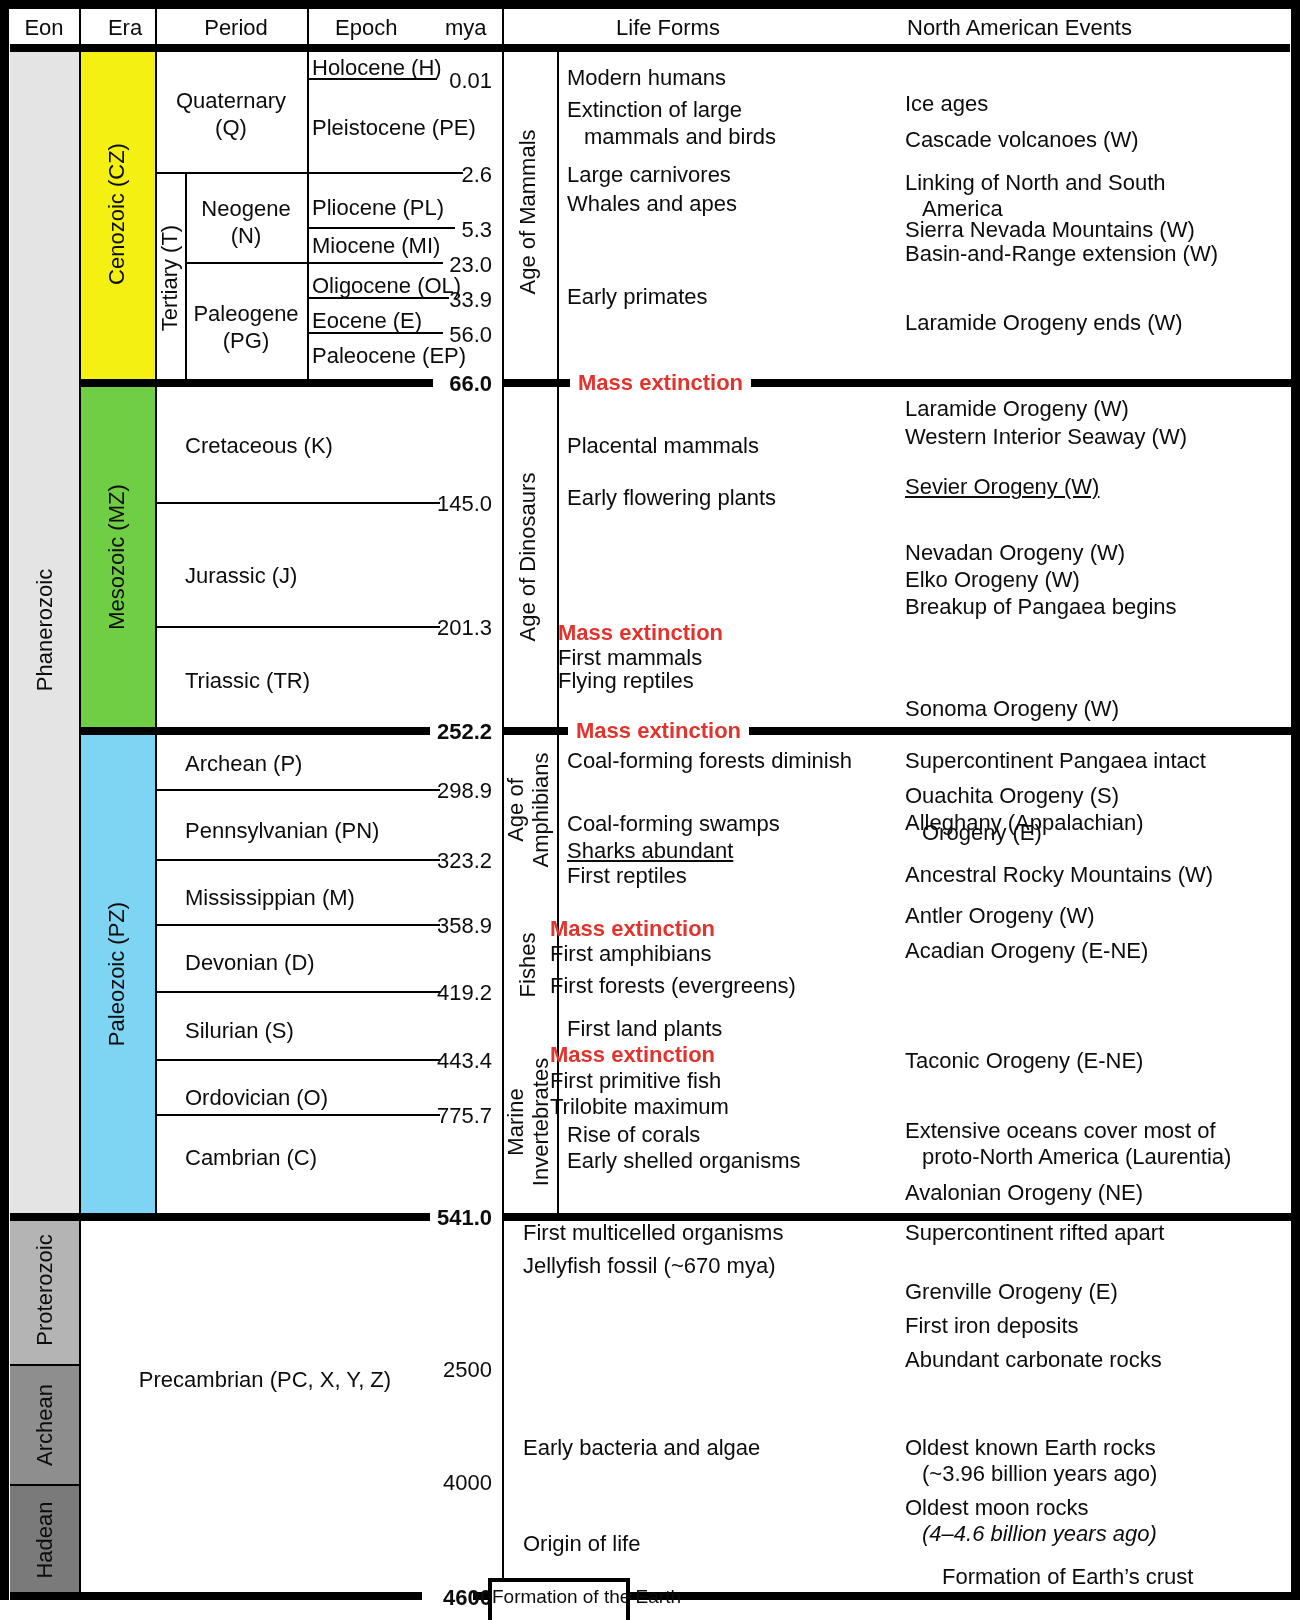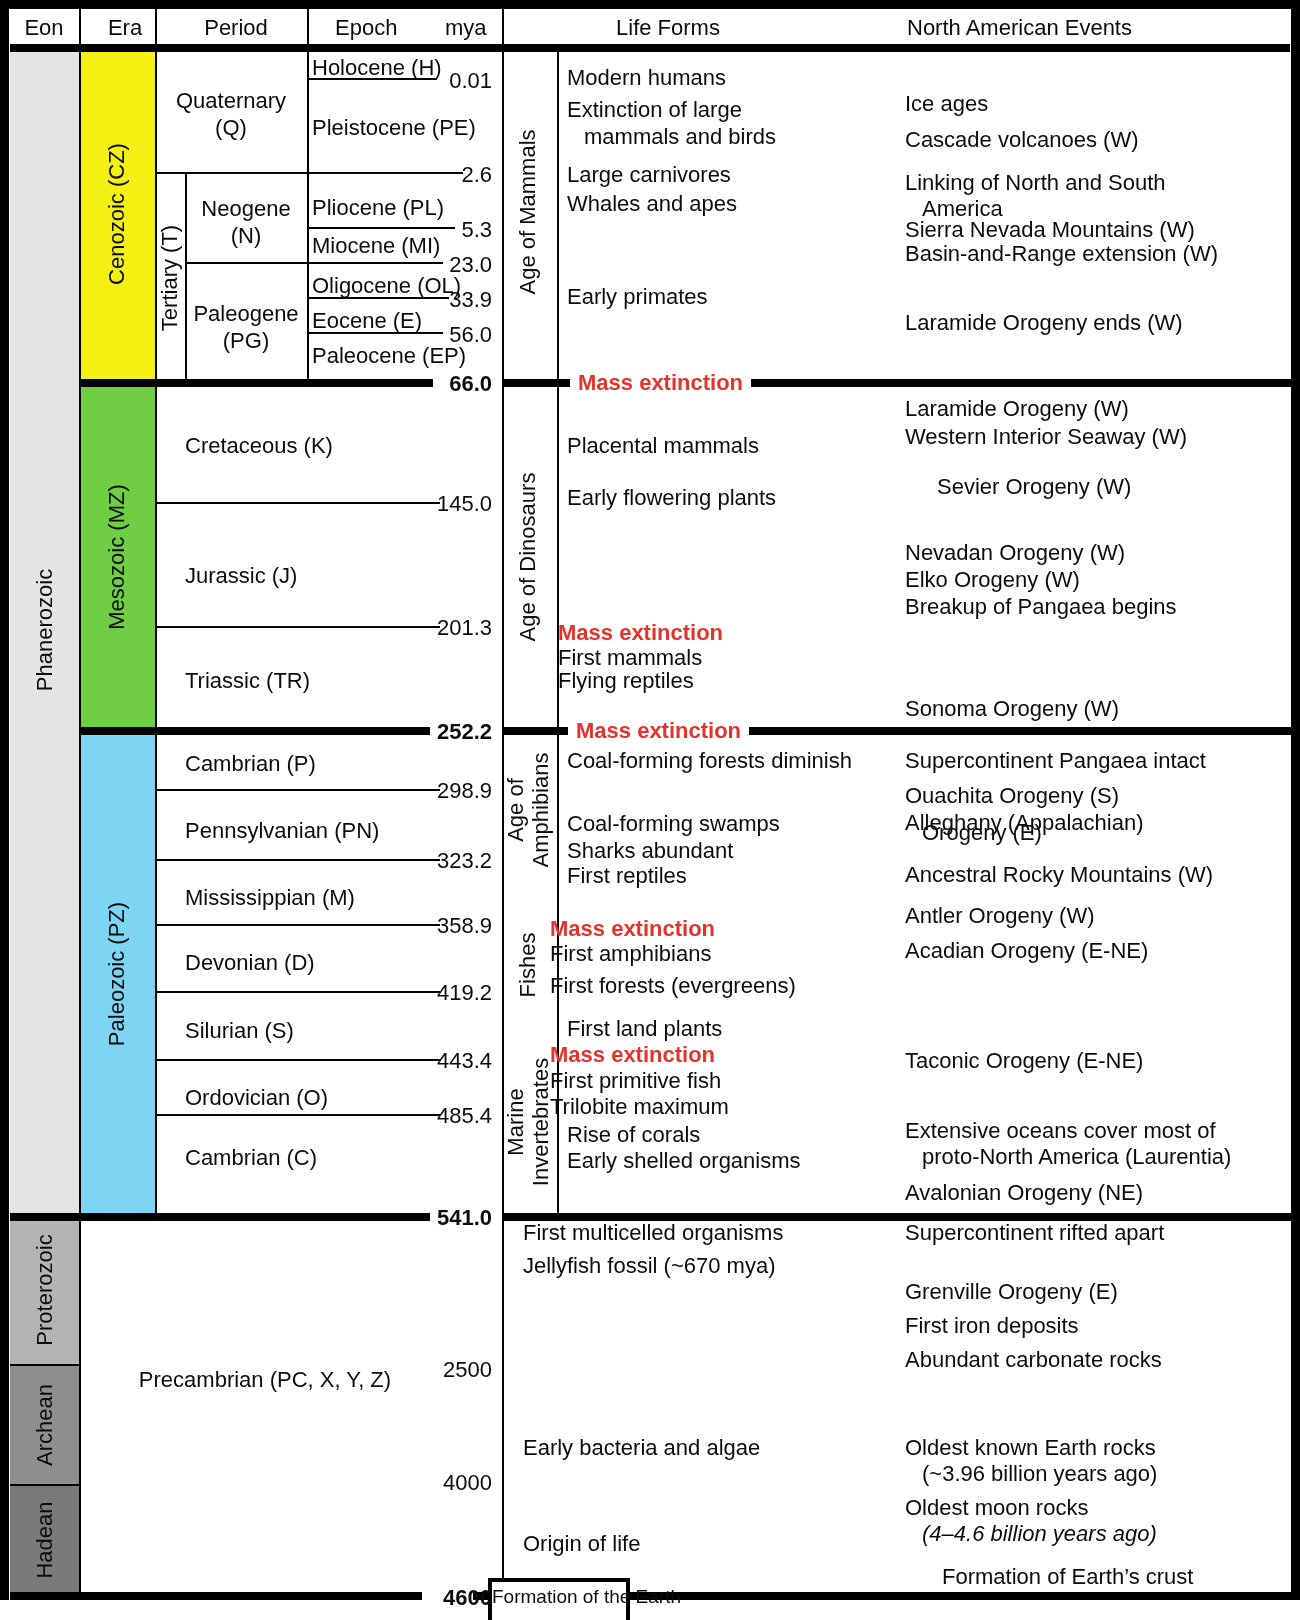--- a/index.html
+++ b/index.html
@@ -83,21 +83,21 @@
     <div class="t c txt" style="left: 231px; top: 88px;">Quaternary</div>
     <div class="t c txt" style="left: 231px; top: 115px;">(Q)</div>
     <div class="t c txt" style="left: 246px; top: 196px;">Neogene</div>
     <div class="t c txt" style="left: 246px; top: 223px;">(N)</div>
     <div class="t c txt" style="left: 246px; top: 301px;">Paleogene</div>
     <div class="t c txt" style="left: 246px; top: 328px; text-align: center;">(PG)</div>
     <div class="t v txt" style="left: 170px; top: 278px;">Tertiary (T)</div>
     <div class="t txt" style="left: 185px; top: 433px;">Cretaceous (K)</div>
     <div class="t txt" style="left: 185px; top: 563px;">Jurassic (J)</div>
     <div class="t txt" style="left: 185px; top: 668px;">Triassic (TR)</div>
-    <div class="t txt" style="left: 185px; top: 751px;">Cambrian (P)</div>
+    <div class="t txt" style="left: 185px; top: 751px;">Archean (P)</div>
     <div class="t txt" style="left: 185px; top: 818px;">Pennsylvanian (PN)</div>
     <div class="t txt" style="left: 185px; top: 885px;">Mississippian (M)</div>
     <div class="t txt" style="left: 185px; top: 950px;">Devonian (D)</div>
     <div class="t txt" style="left: 185px; top: 1018px;">Silurian (S)</div>
     <div class="t txt" style="left: 185px; top: 1085px;">Ordovician (O)</div>
     <div class="t txt" style="left: 185px; top: 1145px;">Cambrian (C)</div>
     <div class="t c txt" style="left: 265px; top: 1367px;">Precambrian (PC, X, Y, Z)</div>
     <div class="t txt" style="left: 312px; top: 55px;">Holocene (H)</div>
     <div class="t txt" style="left: 312px; top: 115px;">Pleistocene (PE)</div>
     <div class="t txt" style="left: 312px; top: 195px;">Pliocene (PL)</div>
@@ -113,21 +113,21 @@
     <div class="t mya" style="top: 322px;">56.0</div>
     <div class="t mya b" style="top: 371px;">66.0</div>
     <div class="t mya" style="top: 491px;">145.0</div>
     <div class="t mya" style="top: 615px;">201.3</div>
     <div class="t mya b" style="top: 719px;">252.2</div>
     <div class="t mya" style="top: 778px;">298.9</div>
     <div class="t mya" style="top: 848px;">323.2</div>
     <div class="t mya" style="top: 913px;">358.9</div>
     <div class="t mya" style="top: 980px;">419.2</div>
     <div class="t mya" style="top: 1048px;">443.4</div>
-    <div class="t mya" style="top: 1103px;">485.4</div>
+    <div class="t mya" style="top: 1103px;">775.7</div>
     <div class="t mya b" style="top: 1205px;">541.0</div>
     <div class="t mya" style="top: 1357px;">2500</div>
     <div class="t mya" style="top: 1470px;">4000</div>
     <div class="t mya b" style="top: 1585px;">4600</div>
     <div class="t v txt" style="left: 528px; top: 212px;">Age of Mammals</div>
     <div class="t v txt" style="left: 528px; top: 557px;">Age of Dinosaurs</div>
     <div class="t v txt" style="left: 516px; top: 810px;">Age of</div>
     <div class="t v txt" style="left: 541px; top: 810px;">Amphibians</div>
     <div class="t v txt" style="left: 528px; top: 965px;">Fishes</div>
     <div class="t v txt" style="left: 516px; top: 1122px;">Marine</div>
@@ -140,21 +140,21 @@
     <div class="t txt" style="left: 567px; top: 284px;">Early primates</div>
     <div class="t txt red onl" style="left: 570px; top: 370px;">Mass extinction</div>
     <div class="t txt" style="left: 567px; top: 433px;">Placental mammals</div>
     <div class="t txt" style="left: 567px; top: 485px;">Early flowering plants</div>
     <div class="t txt red" style="left: 558px; top: 620px;">Mass extinction</div>
     <div class="t txt" style="left: 558px; top: 645px;">First mammals</div>
     <div class="t txt" style="left: 558px; top: 668px;">Flying reptiles</div>
     <div class="t txt red onl" style="left: 568px; top: 718px;">Mass extinction</div>
     <div class="t txt" style="left: 567px; top: 748px;">Coal-forming forests diminish</div>
     <div class="t txt" style="left: 567px; top: 811px;">Coal-forming swamps</div>
-    <div class="t txt" style="left: 567px; top: 838px;">Sharks abundant</div>
+    <div class="t txt" style="left: 567px; top: 838px; text-decoration: underline;">Sharks abundant</div>
     <div class="t txt" style="left: 567px; top: 863px;">First reptiles</div>
     <div class="t txt red" style="left: 550px; top: 916px;">Mass extinction</div>
     <div class="t txt" style="left: 550px; top: 941px;">First amphibians</div>
     <div class="t txt" style="left: 550px; top: 973px;">First forests (evergreens)</div>
     <div class="t txt" style="left: 567px; top: 1016px;">First land plants</div>
     <div class="t txt red" style="left: 550px; top: 1042px;">Mass extinction</div>
     <div class="t txt" style="left: 550px; top: 1068px;">First primitive fish</div>
     <div class="t txt" style="left: 550px; top: 1094px;">Trilobite maximum</div>
     <div class="t txt" style="left: 567px; top: 1122px;">Rise of corals</div>
     <div class="t txt" style="left: 567px; top: 1148px;">Early shelled organisms</div>
@@ -164,21 +164,21 @@
     <div class="t txt" style="left: 523px; top: 1531px;">Origin of life</div>
     <div class="t txt" style="left: 905px; top: 91px;">Ice ages</div>
     <div class="t txt" style="left: 905px; top: 127px;">Cascade volcanoes (W)</div>
     <div class="t txt" style="left: 905px; top: 170px;">Linking of North and South</div>
     <div class="t txt" style="left: 922px; top: 196px;">America</div>
     <div class="t txt" style="left: 905px; top: 217px;">Sierra Nevada Mountains (W)</div>
     <div class="t txt" style="left: 905px; top: 241px;">Basin-and-Range extension (W)</div>
     <div class="t txt" style="left: 905px; top: 310px;">Laramide Orogeny ends (W)</div>
     <div class="t txt" style="left: 905px; top: 396px;">Laramide Orogeny (W)</div>
     <div class="t txt" style="left: 905px; top: 424px;">Western Interior Seaway (W)</div>
-    <div class="t txt" style="left: 937px; top: 474px;">Sevier Orogeny (W)</div>
+    <div class="t txt" style="left: 905px; top: 474px; text-decoration: underline;">Sevier Orogeny (W)</div>
     <div class="t txt" style="left: 905px; top: 540px;">Nevadan Orogeny (W)</div>
     <div class="t txt" style="left: 905px; top: 567px;">Elko Orogeny (W)</div>
     <div class="t txt" style="left: 905px; top: 594px;">Breakup of Pangaea begins</div>
     <div class="t txt" style="left: 905px; top: 696px;">Sonoma Orogeny (W)</div>
     <div class="t txt" style="left: 905px; top: 748px;">Supercontinent Pangaea intact</div>
     <div class="t txt" style="left: 905px; top: 783px;">Ouachita Orogeny (S)</div>
     <div class="t txt" style="left: 905px; top: 810px;">Alleghany (Appalachian)</div>
     <div class="t txt" style="left: 922px; top: 820px;">Orogeny (E)</div>
     <div class="t txt" style="left: 905px; top: 862px;">Ancestral Rocky Mountains (W)</div>
     <div class="t txt" style="left: 905px; top: 903px;">Antler Orogeny (W)</div>

